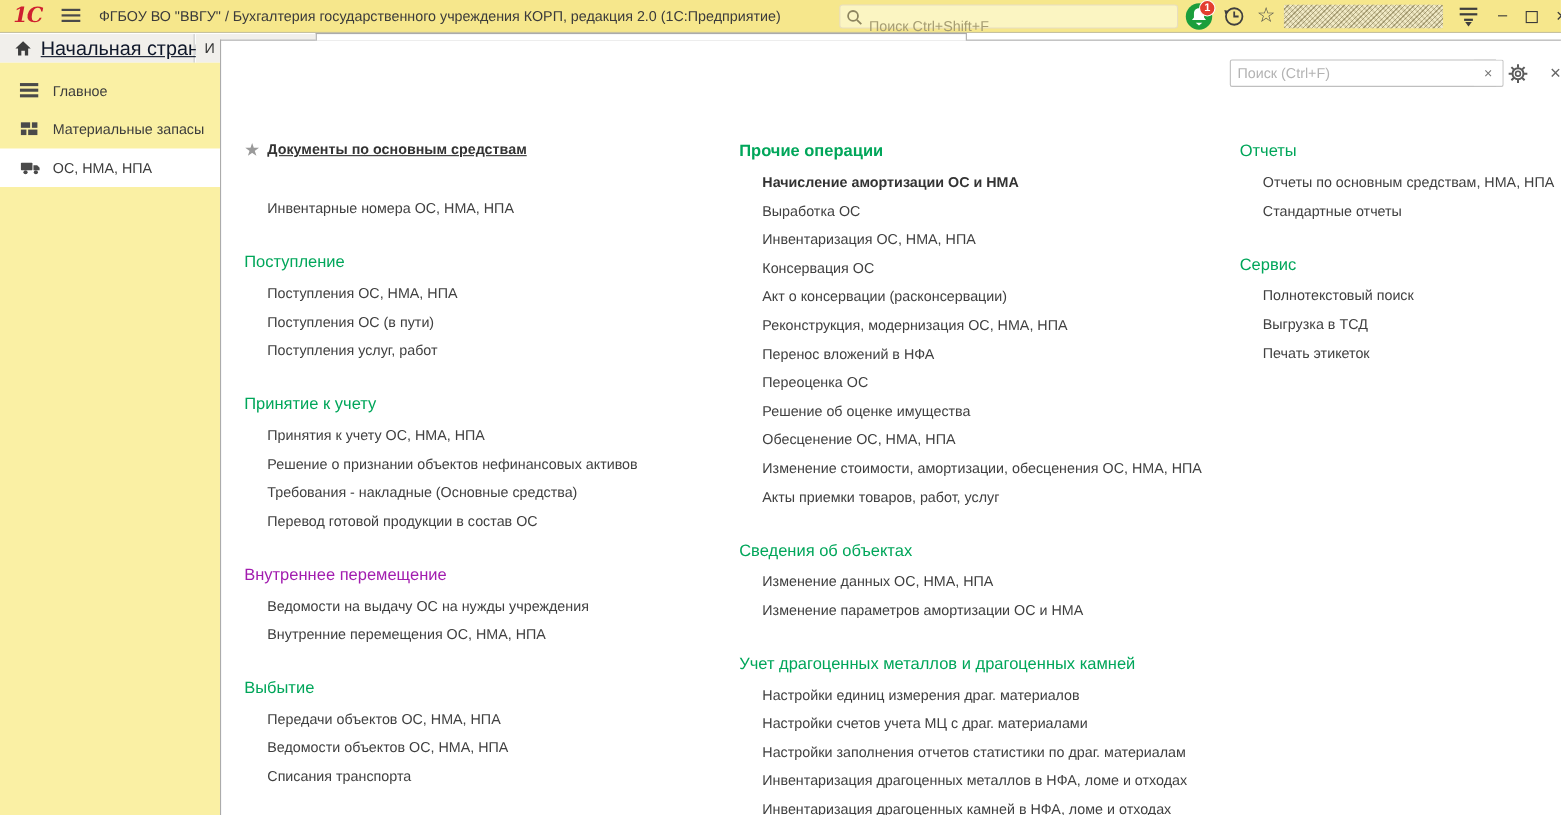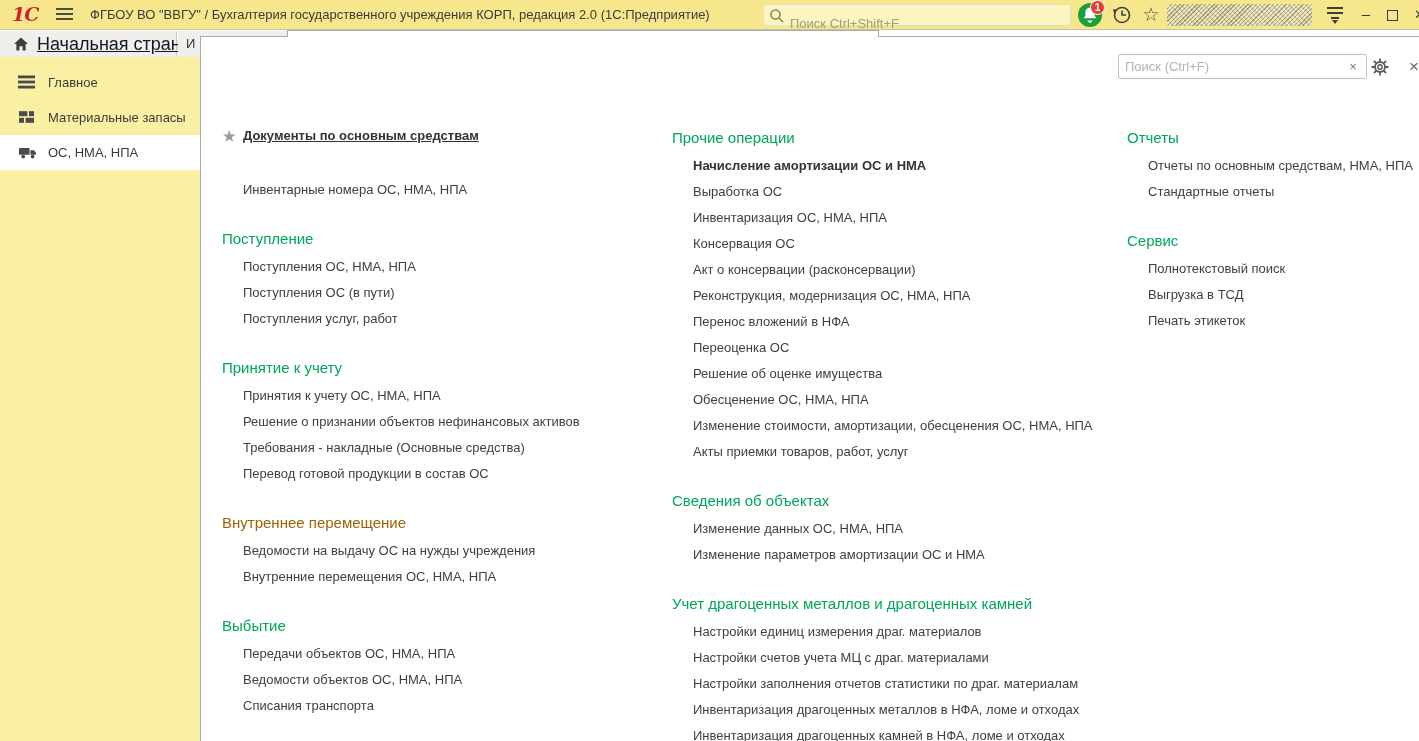--- a/index.html
+++ b/index.html
@@ -188,30 +188,30 @@
         <div class="menu-item gap"><span class="lbl">Инвентарные номера ОС, НМА, НПА</span></div>
         <div class="col-heading after" style="color: rgb(0, 166, 90);">Поступление</div>
         <div class="menu-item"><span class="lbl">Поступления ОС, НМА, НПА</span></div>
         <div class="menu-item"><span class="lbl">Поступления ОС (в пути)</span></div>
         <div class="menu-item"><span class="lbl">Поступления услуг, работ</span></div>
         <div class="col-heading after" style="color: rgb(0, 166, 90);">Принятие к учету</div>
         <div class="menu-item"><span class="lbl">Принятия к учету ОС, НМА, НПА</span></div>
         <div class="menu-item"><span class="lbl">Решение о признании объектов нефинансовых активов</span></div>
         <div class="menu-item"><span class="lbl">Требования - накладные (Основные средства)</span></div>
         <div class="menu-item"><span class="lbl">Перевод готовой продукции в состав ОС</span></div>
-        <div class="col-heading after" style="color: #a16207;">Внутреннее перемещение</div>
+        <div class="col-heading after" style="color: #a21caf;">Внутреннее перемещение</div>
         <div class="menu-item"><span class="lbl">Ведомости на выдачу ОС на нужды учреждения</span></div>
         <div class="menu-item"><span class="lbl">Внутренние перемещения ОС, НМА, НПА</span></div>
         <div class="col-heading after" style="color: rgb(0, 166, 90);">Выбытие</div>
         <div class="menu-item"><span class="lbl">Передачи объектов ОС, НМА, НПА</span></div>
         <div class="menu-item"><span class="lbl">Ведомости объектов ОС, НМА, НПА</span></div>
         <div class="menu-item"><span class="lbl">Списания транспорта</span></div>
       </div>
     <div class="col" id="col-1">
-        <div class="col-heading" style="color: rgb(0, 166, 90);">Прочие операции</div>
+        <div class="col-heading" style="color: rgb(0, 166, 90); font-weight: bold;">Прочие операции</div>
         <div class="menu-item bold"><span class="lbl">Начисление амортизации ОС и НМА</span></div>
         <div class="menu-item"><span class="lbl">Выработка ОС</span></div>
         <div class="menu-item"><span class="lbl">Инвентаризация ОС, НМА, НПА</span></div>
         <div class="menu-item"><span class="lbl">Консервация ОС</span></div>
         <div class="menu-item"><span class="lbl">Акт о консервации (расконсервации)</span></div>
         <div class="menu-item"><span class="lbl">Реконструкция, модернизация ОС, НМА, НПА</span></div>
         <div class="menu-item"><span class="lbl">Перенос вложений в НФА</span></div>
         <div class="menu-item"><span class="lbl">Переоценка ОС</span></div>
         <div class="menu-item"><span class="lbl">Решение об оценке имущества</span></div>
         <div class="menu-item"><span class="lbl">Обесценение ОС, НМА, НПА</span></div>

